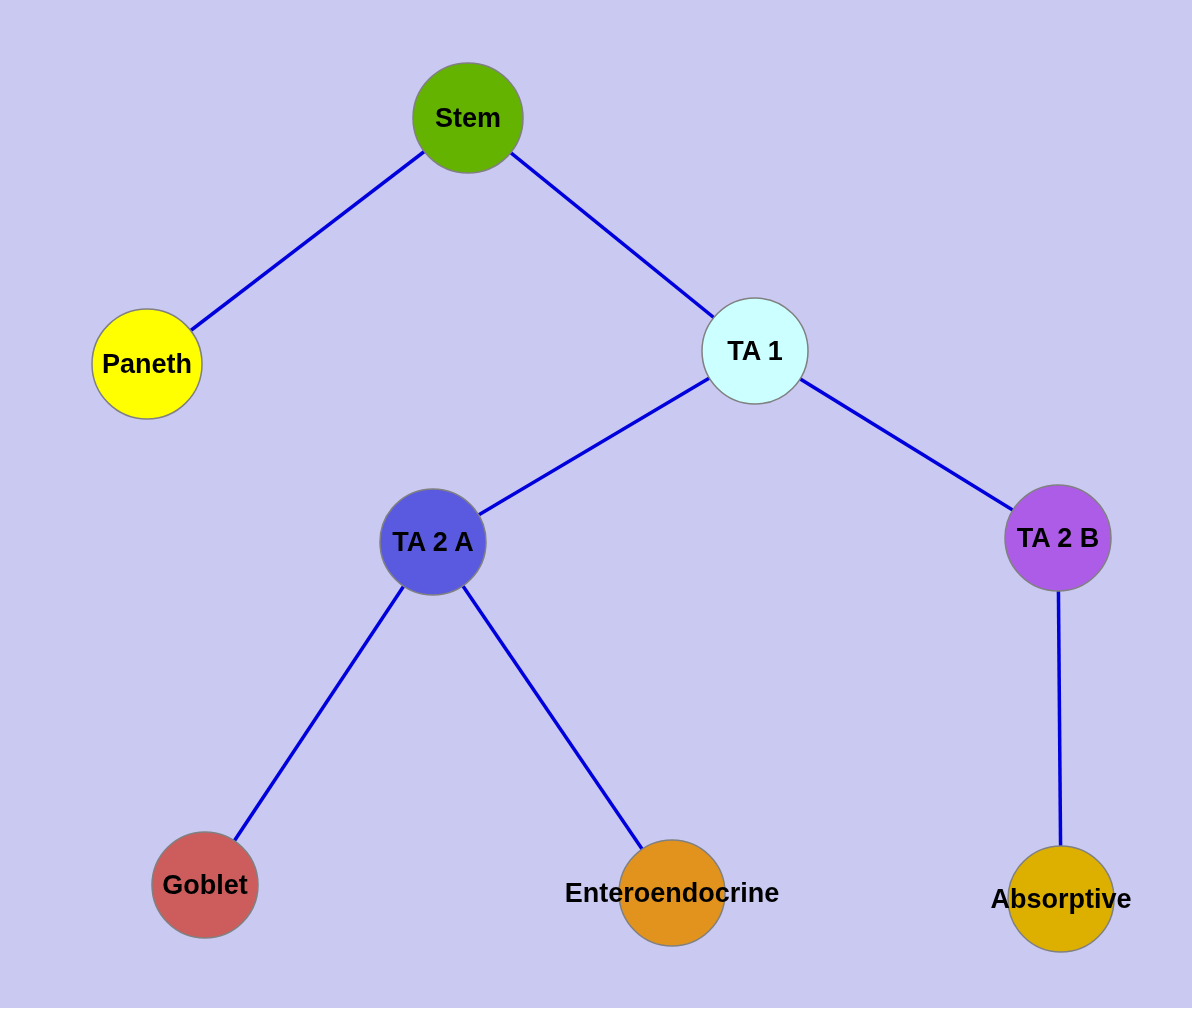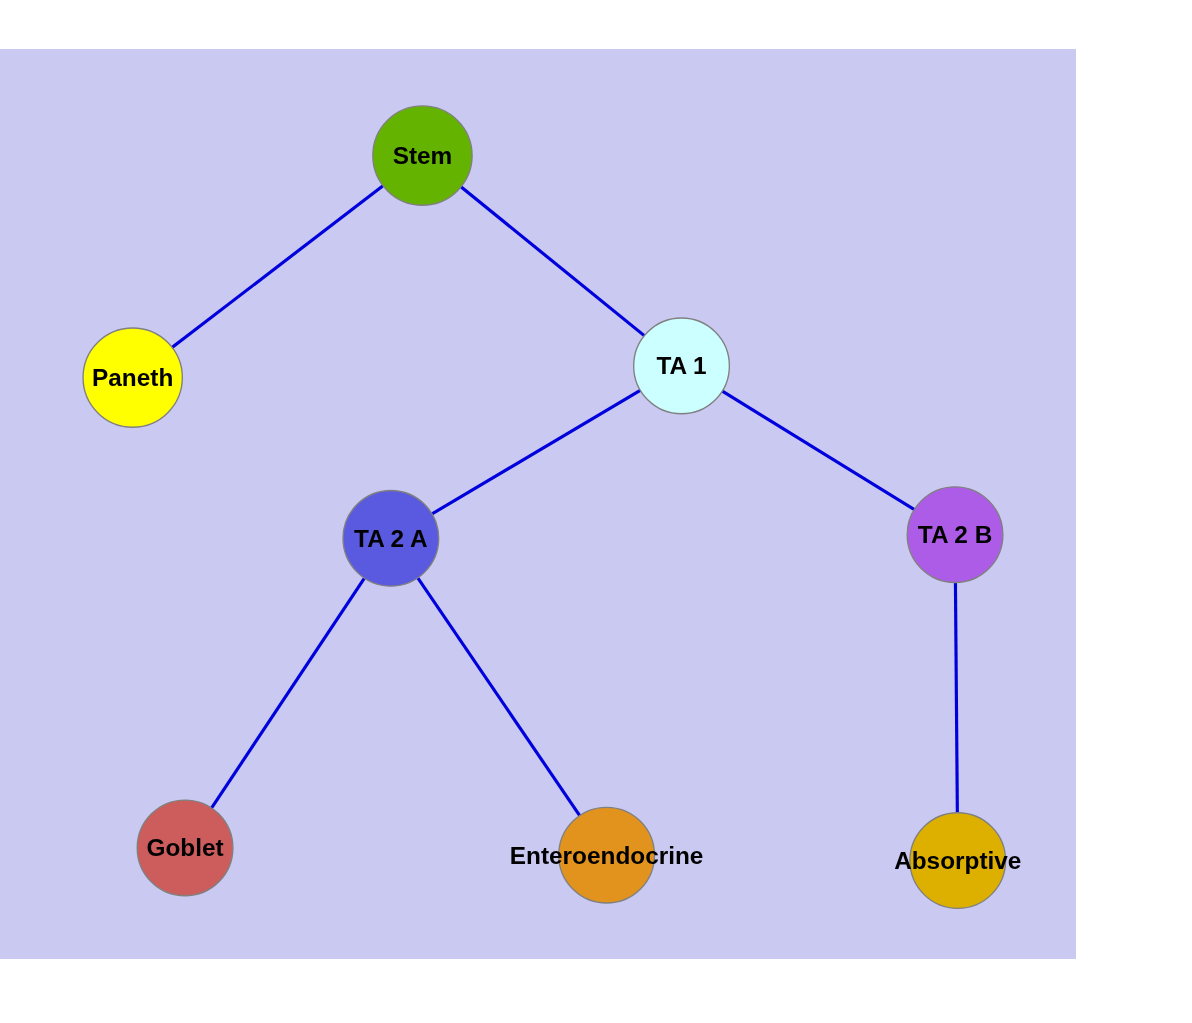--- a/index.html
+++ b/index.html
@@ -12,21 +12,21 @@
     position: relative;
     width: 1192px;
     height: 1023px;
     background: #ffffff;
     overflow: hidden;
   }
   .canvas-area {
     position: absolute;
     left: 0;
     top: 0;
-    width: 1076px;
+    width: 1192px;
     height: 1008px;
   }
   svg {
     display: block;
     width: 100%;
     height: 100%;
   }
   .bottom-strip {
     position: absolute;
     left: 0;

